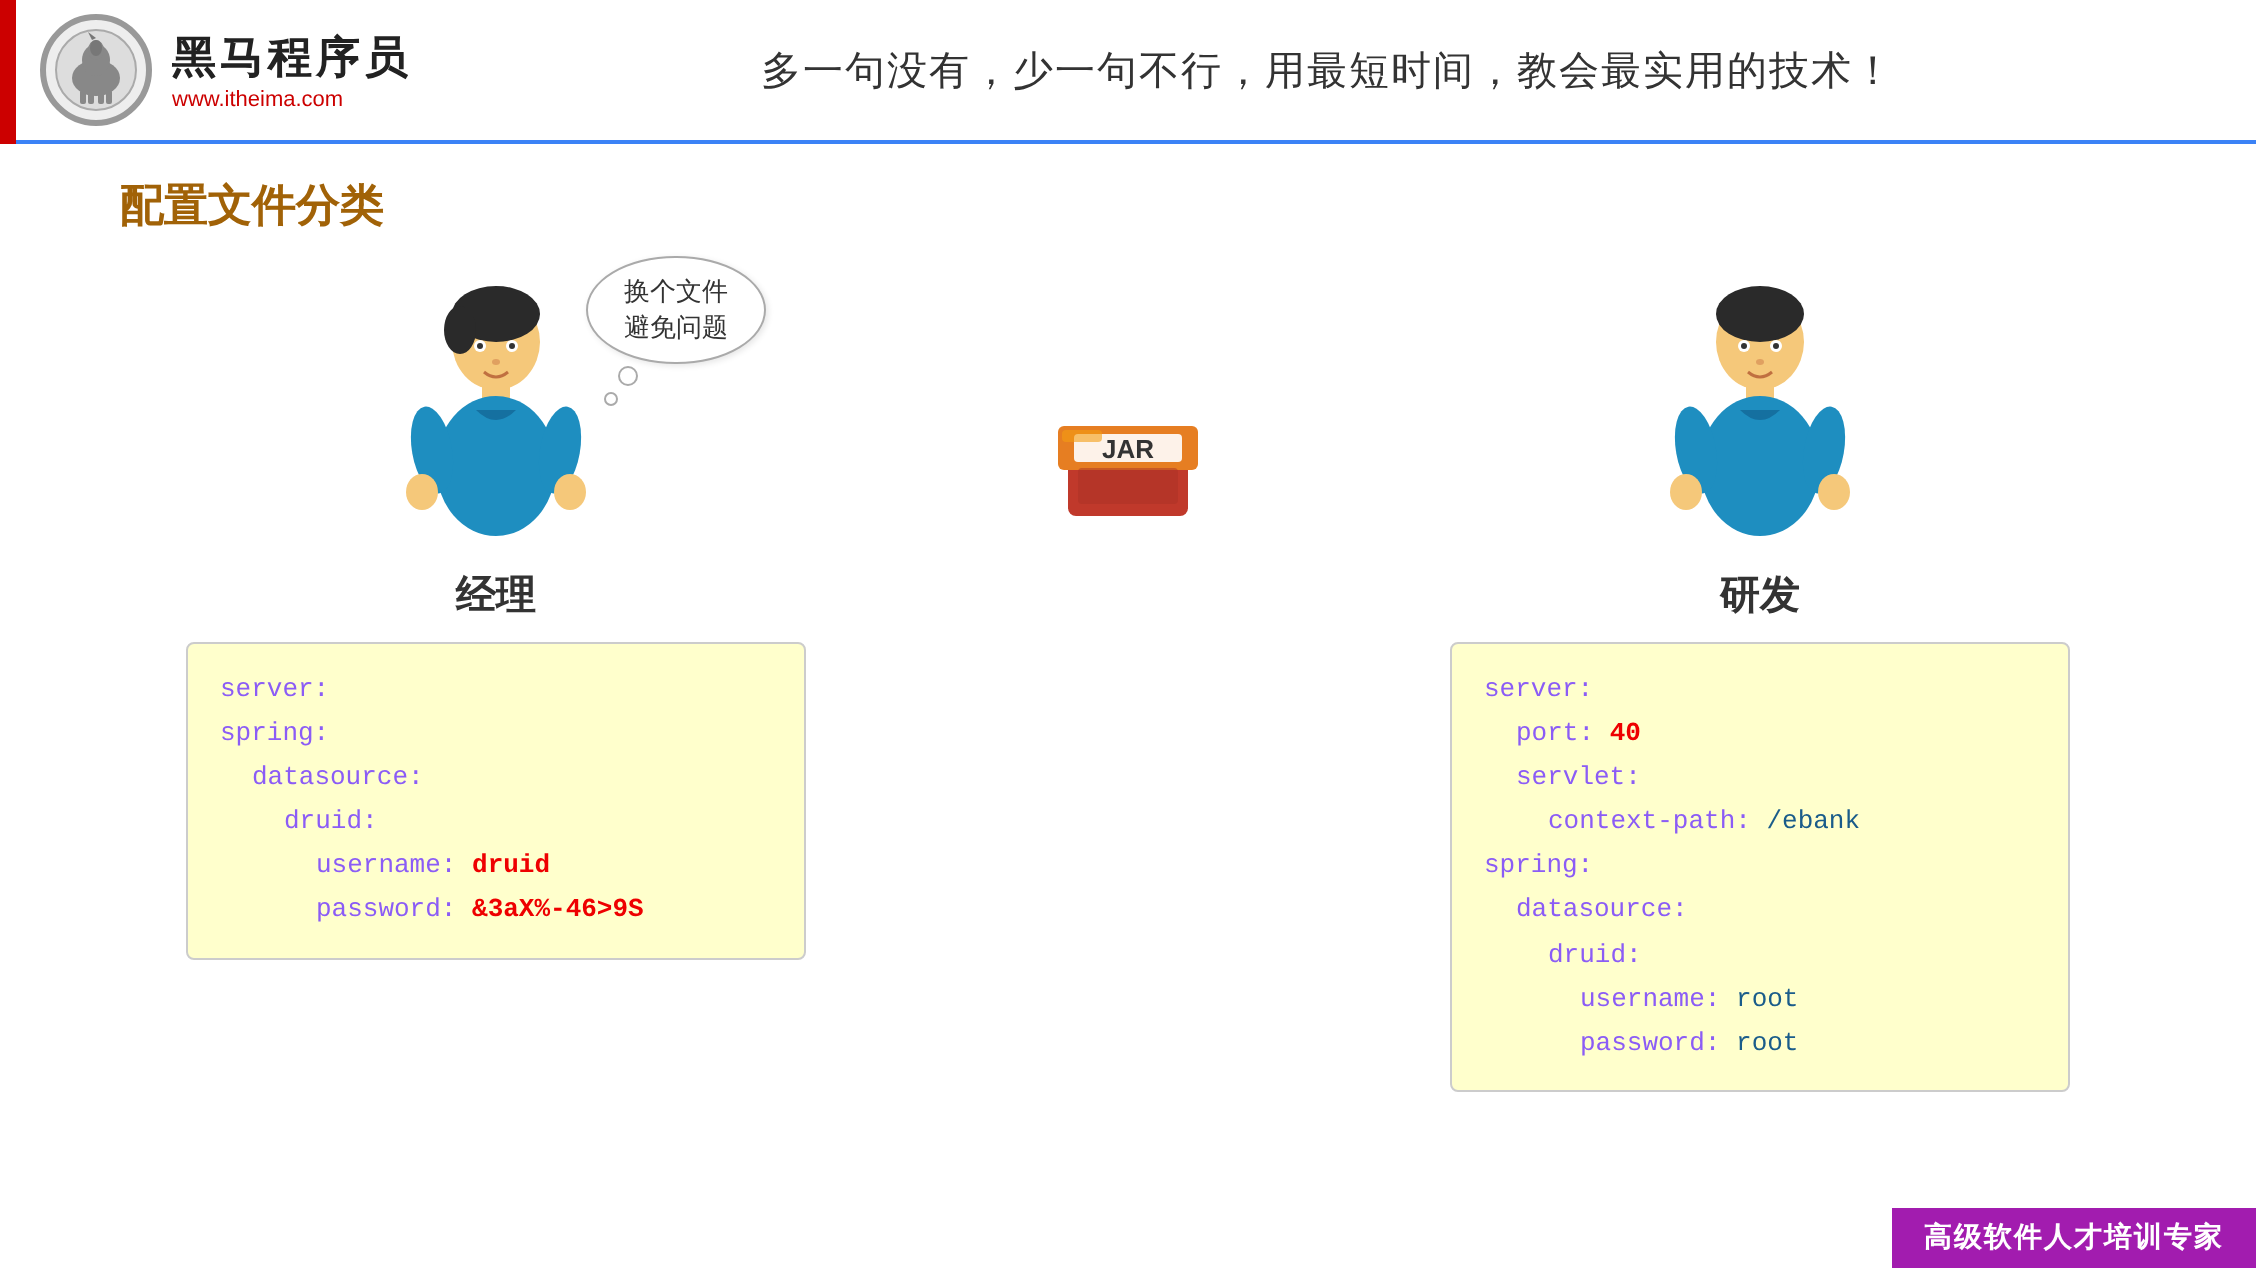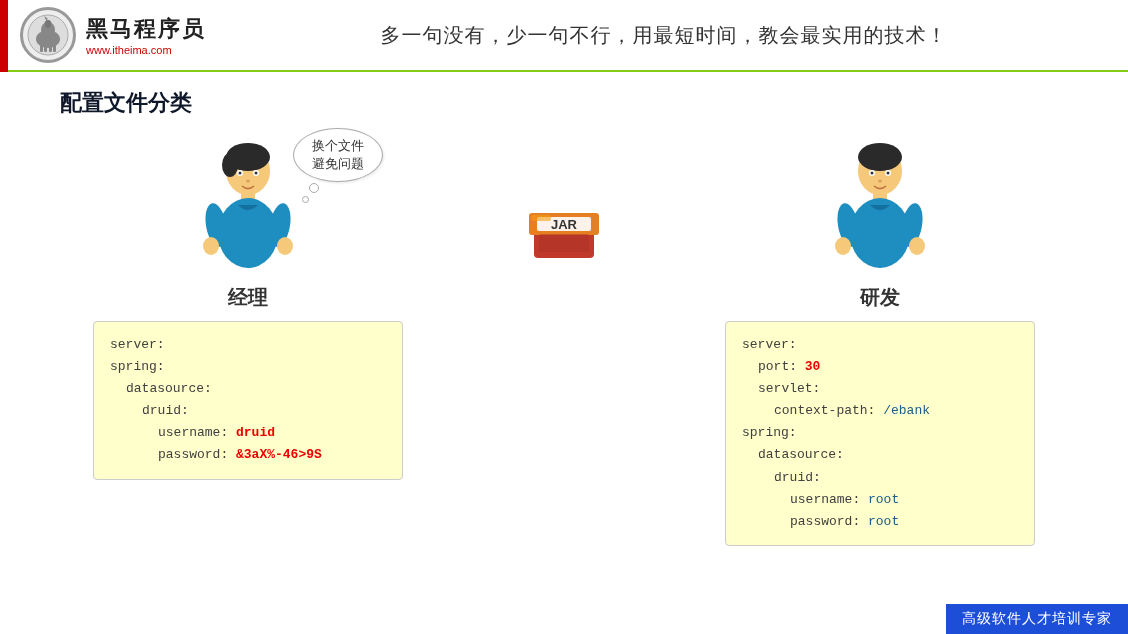--- a/index.html
+++ b/index.html
@@ -10,21 +10,21 @@
       background: #fff;
       overflow: hidden;
       position: relative;
     }
 
     
     .header {
       display: flex;
       align-items: center;
       height: 72px;
-      border-bottom: 2px solid #84cc16;
+      border-bottom: 2px solid #3b82f6;
       padding: 0 20px;
     }
     .logo-area {
       display: flex;
       align-items: center;
       min-width: 200px;
     }
     .logo-circle {
       width: 56px;
       height: 56px;
@@ -64,21 +64,21 @@
       top: 0;
       width: 8px;
       height: 72px;
       background: #cc0000;
     }
 
     
     .page-title {
       margin: 16px 0 10px 60px;
       font-size: 22px;
-      color: #0f172a;
+      color: #a16207;
       font-weight: bold;
     }
 
     
     .main-content {
       display: flex;
       flex-direction: row;
       align-items: flex-start;
       justify-content: space-around;
       padding: 10px 40px 0 40px;
@@ -156,45 +156,45 @@
     .code-box {
       background: #ffffcc;
       border: 1.5px solid #ccc;
       border-radius: 4px;
       padding: 12px 16px;
       font-family: "Courier New", Courier, monospace;
       font-size: 13px;
       line-height: 1.7;
       width: 310px;
     }
-    .code-key { color: #404040; }
+    .code-key { color: #8b5cf6; }
     .code-val-blue { color: #1a5c8a; }
     .code-val-red { color: #e00; font-weight: bold; }
     .code-indent-1 { padding-left: 16px; }
     .code-indent-2 { padding-left: 32px; }
     .code-indent-3 { padding-left: 48px; }
 
     
     .jar-section {
       display: flex;
       flex-direction: column;
       align-items: center;
       padding-top: 40px;
       width: 120px;
     }
 
     
     .footer {
       position: absolute;
       bottom: 0;
       right: 0;
-      background: #1d4ed8;
+      background: #a21caf;
       color: #fff;
       font-size: 14px;
-      font-weight: normal;
+      font-weight: bold;
       padding: 6px 16px;
       letter-spacing: 1px;
     }
   </style>
 </head>
 <body>
 
 <div class="red-bar"></div>
 <div class="header">
   <div class="logo-area">
@@ -333,21 +333,21 @@
           <ellipse cx="13" cy="103" rx="8" ry="9" fill="#f5c87a"></ellipse>
           <ellipse cx="87" cy="103" rx="8" ry="9" fill="#f5c87a"></ellipse>
         </svg>
       </div>
     </div>
     <div class="person-label">研发</div>
 
     <div class="code-box">
       <div><span class="code-key">server:</span></div>
       <div>
-        <span class="code-key code-indent-1">  port: </span><span class="code-val-red">30</span>
+        <span class="code-key code-indent-1">  port: </span><span class="code-val-red">40</span>
       </div>
       <div><span class="code-key code-indent-1">  servlet:</span></div>
       <div>
         <span class="code-key code-indent-2">    context-path: </span><span class="code-val-blue">/ebank</span>
       </div>
       <div><span class="code-key">spring:</span></div>
       <div><span class="code-key code-indent-1">  datasource:</span></div>
       <div><span class="code-key code-indent-2">    druid:</span></div>
       <div>
         <span class="code-key code-indent-3">      username: </span><span class="code-val-blue">root</span>

